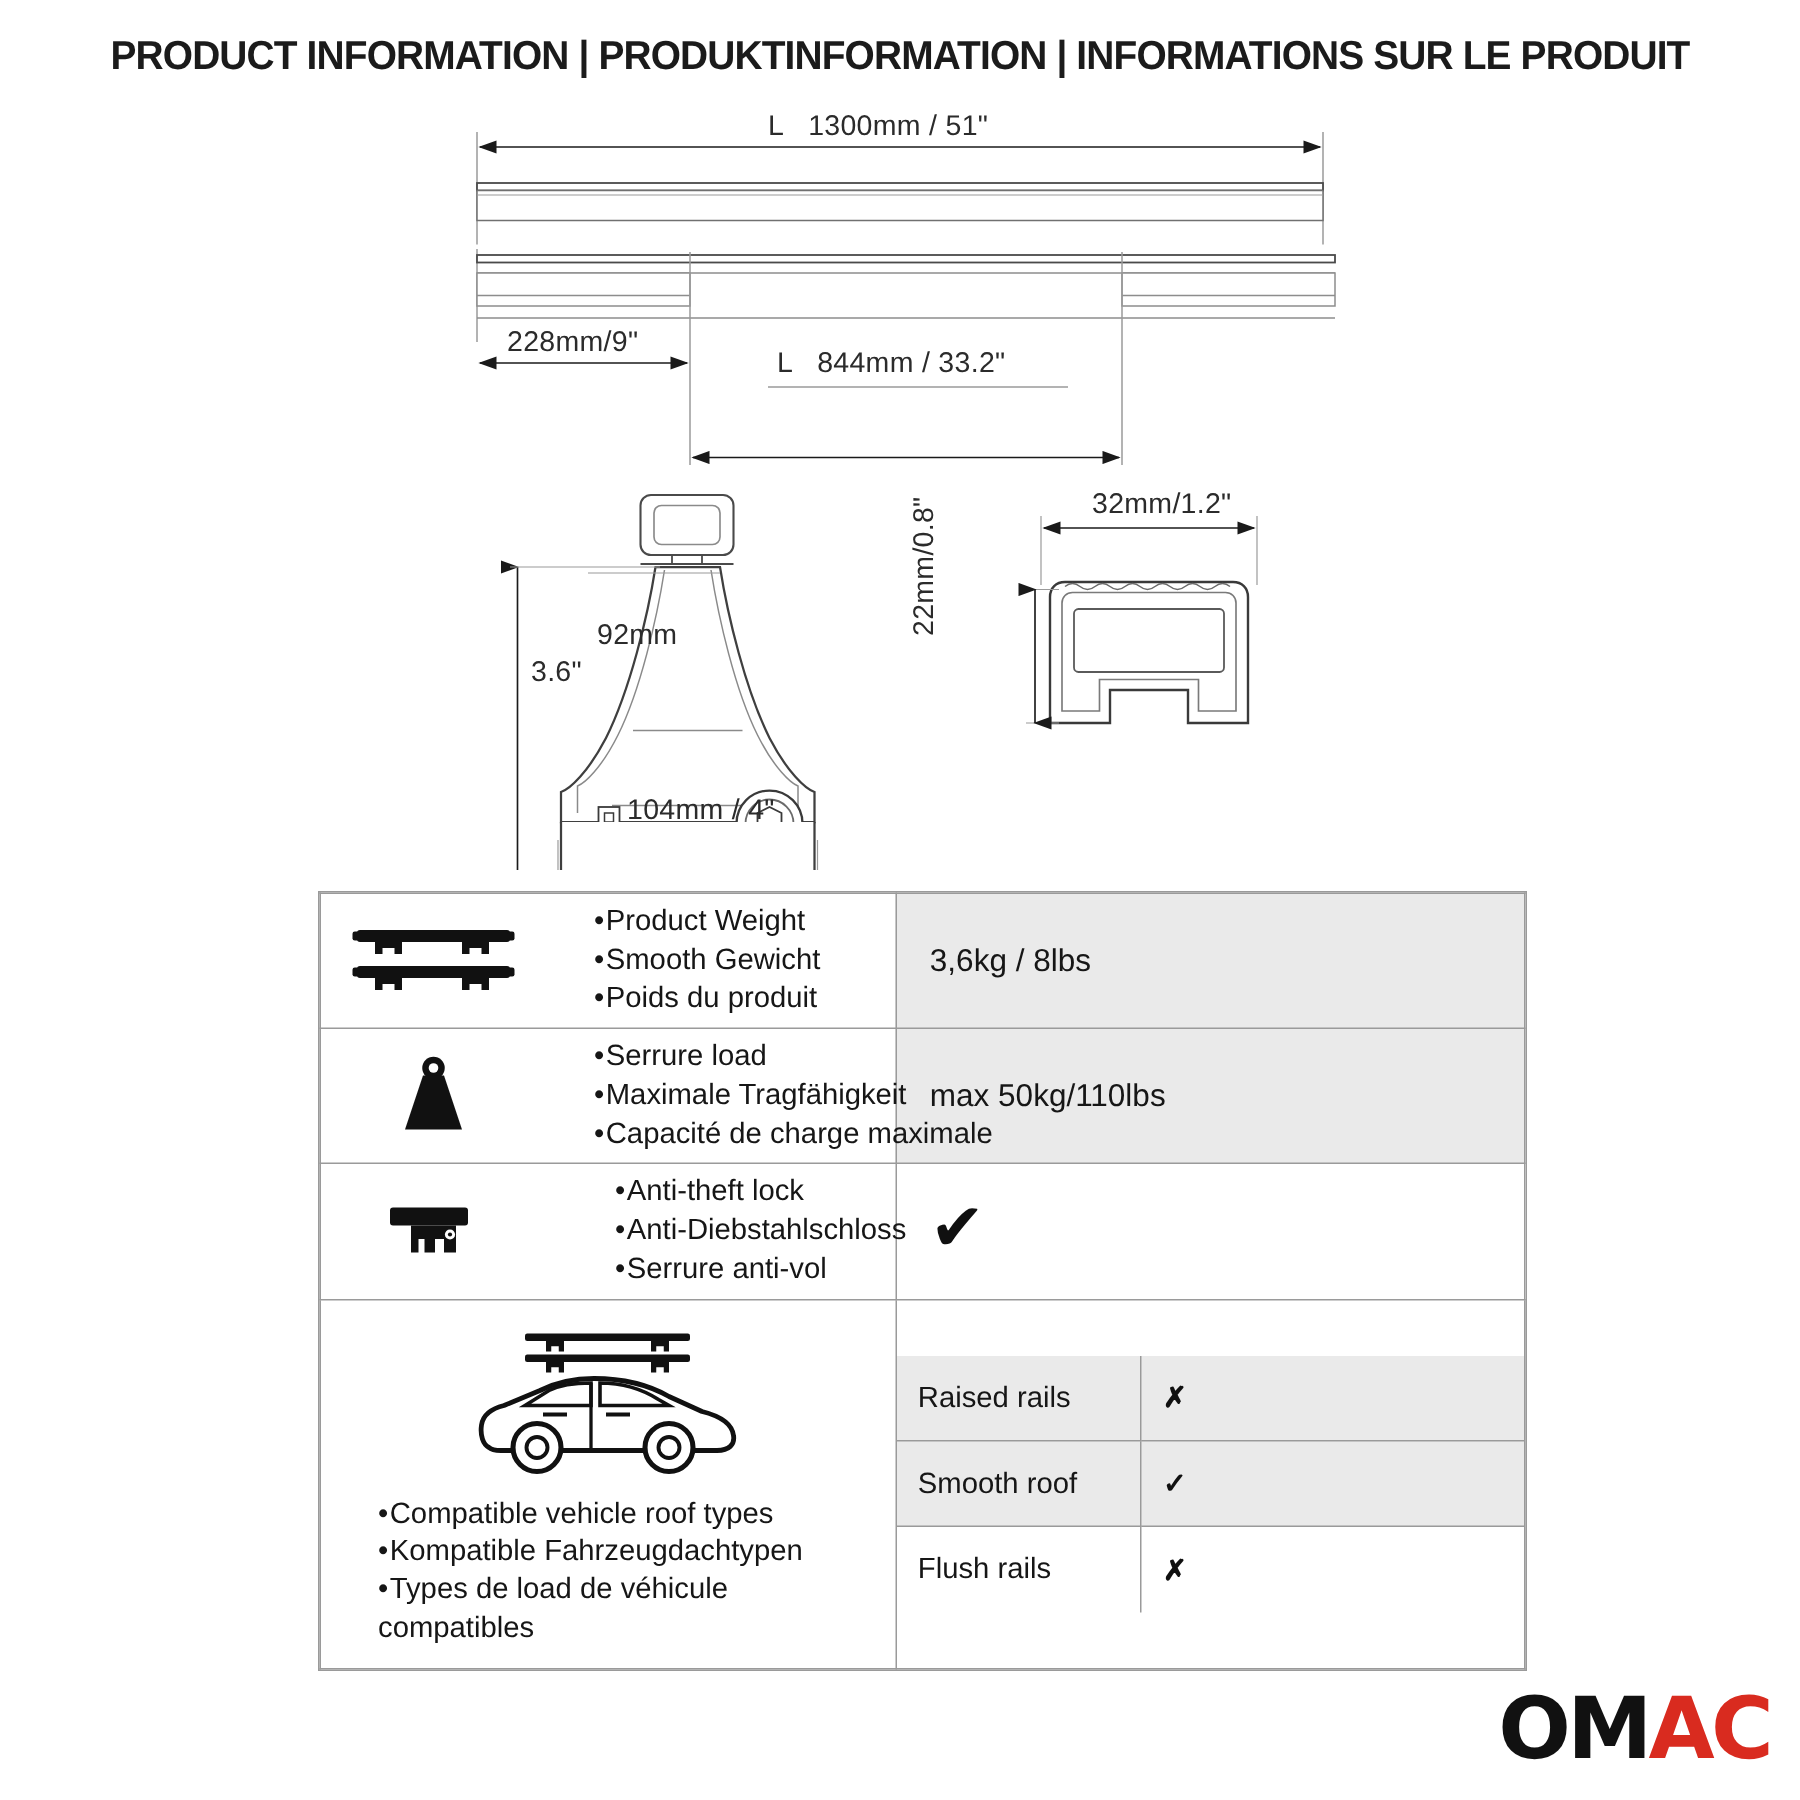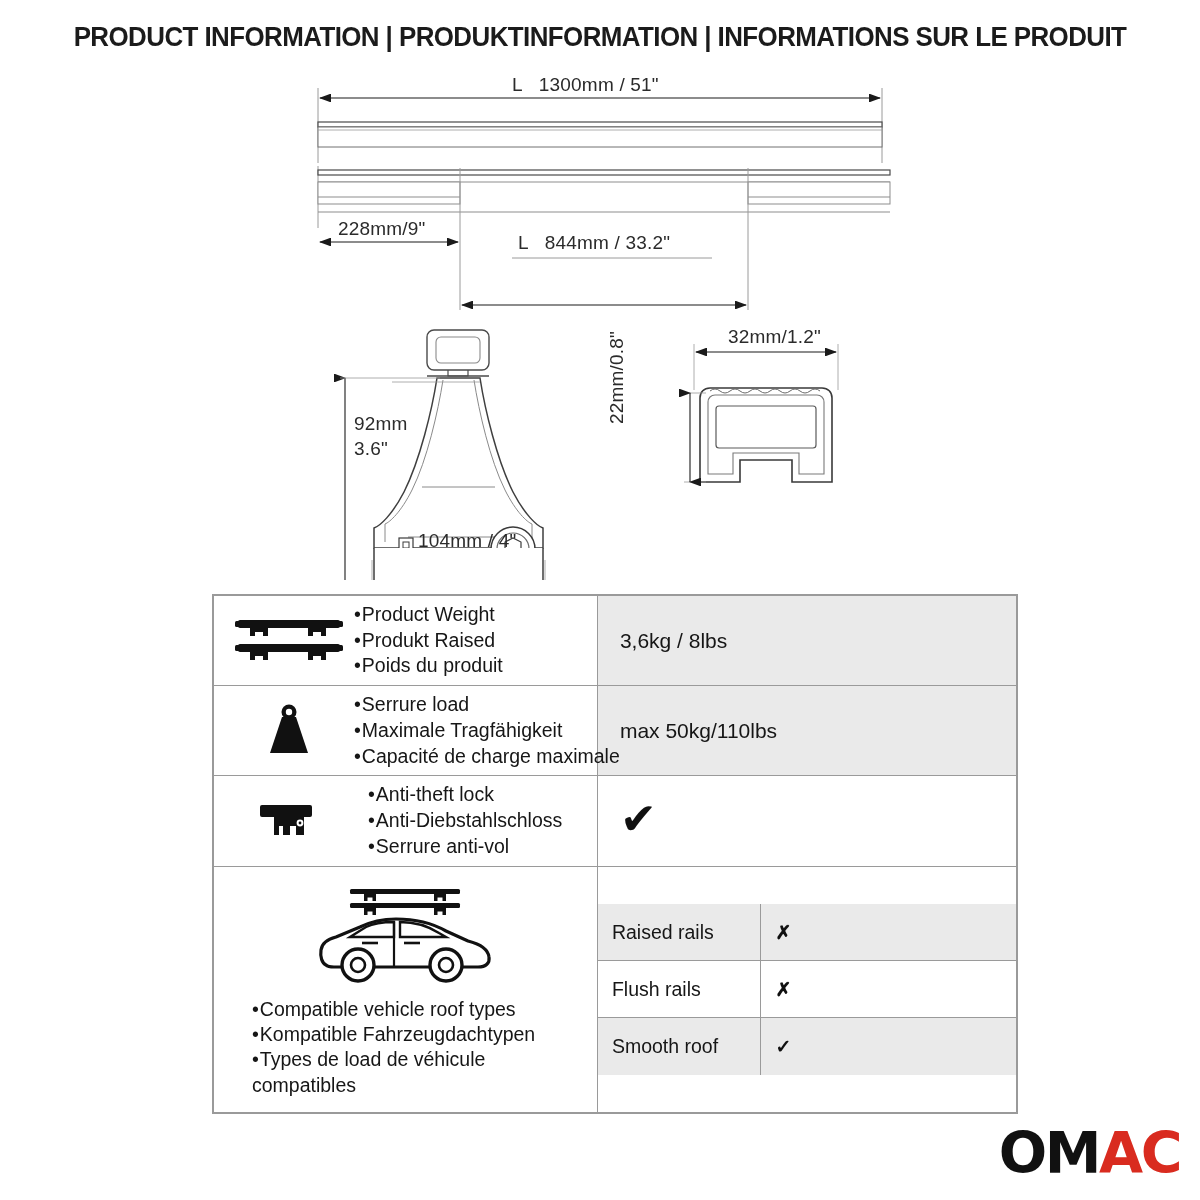--- a/index.html
+++ b/index.html
@@ -71,20 +71,21 @@
     box-sizing: border-box;
   }
   .col-icon   { width: 360px; }
   .col-value  { width: 393px; }
 
   .cell-label {
     display: flex;
     align-items: center;
     padding: 6px 4px 6px 10px;
     min-height: 40px;
+    gap: 42px;
   }
   .cell-label .icon-box {
     width: 130px;
     flex: 0 0 130px;
     display: flex;
     align-items: center;
     justify-content: center;
   }
   .cell-label .label-lines {
     flex: 1 1 auto;
@@ -305,21 +306,21 @@
     <span class="ell">L</span><span>1300mm / 51"</span>
   </div>
 
   <div class="dim-text" style="left:338px; top:158px;">228mm/9"</div>
 
   <div class="dim-text" style="left:518px; top:172px;">
     <span class="ell">L</span><span>844mm / 33.2"</span>
   </div>
 
   <div class="dim-text" style="left:354px; top:352px; line-height:1.3;">
-    <span style="display:block;">92mm</span>
+    <span style="display:block;margin-left:44px;">92mm</span>
     <span style="display:block;">3.6"</span>
   </div>
 
   <div class="dim-text" style="left:418px; top:470px;">104mm / 4"</div>
 
   <div class="dim-text" style="left:728px; top:266px;">32mm/1.2"</div>
 
   <div class="dim-text" style="left:606px; top:364px; transform: rotate(-90deg); transform-origin: left top;">22mm/0.8"</div>
 </div>
 
@@ -339,21 +340,21 @@
               <path d="M 74,12 h 18 v 8 h -5 v -4 h -8 v 4 h -5 z" fill="#111"></path>
               <rect x="4" y="28" width="102" height="8" rx="2" fill="#111"></rect>
               <rect x="1" y="29" width="5" height="6" rx="1.5" fill="#111"></rect>
               <rect x="104" y="29" width="5" height="6" rx="1.5" fill="#111"></rect>
               <path d="M 16,36 h 18 v 8 h -5 v -4 h -8 v 4 h -5 z" fill="#111"></path>
               <path d="M 74,36 h 18 v 8 h -5 v -4 h -8 v 4 h -5 z" fill="#111"></path>
             </svg>
           </div>
           <div class="label-lines">
             <span class="ln">Product Weight</span>
-            <span class="ln">Produkt Raised</span>
+            <span class="ln">Smooth Gewicht</span>
             <span class="ln">Poids du produit</span>
           </div>
         </div>
       </td>
       <td class="col-value shaded">
         <div class="cell-value">3,6kg / 8lbs</div>
       </td>
     </tr>
 
 
@@ -446,26 +447,26 @@
         </div>
       </td>
       <td class="col-value nested-cell">
         <table class="subtable">
           <tbody>
                 <tr>
             <td class="sub-name shaded">Raised rails</td>
             <td class="sub-mark shaded">✗</td>
           </tr>
           <tr>
+            <td class="sub-name shaded">Smooth roof</td>
+            <td class="sub-mark shaded">✓</td>
+          </tr>
+          <tr>
             <td class="sub-name plain">Flush rails</td>
             <td class="sub-mark plain">✗</td>
-          </tr>
-          <tr>
-            <td class="sub-name shaded">Smooth roof</td>
-            <td class="sub-mark shaded">✓</td>
           </tr>
         </tbody>
             </table>
       </td>
     </tr>
   </tbody>
     </table>
 </div>
 
 <div class="logo">

